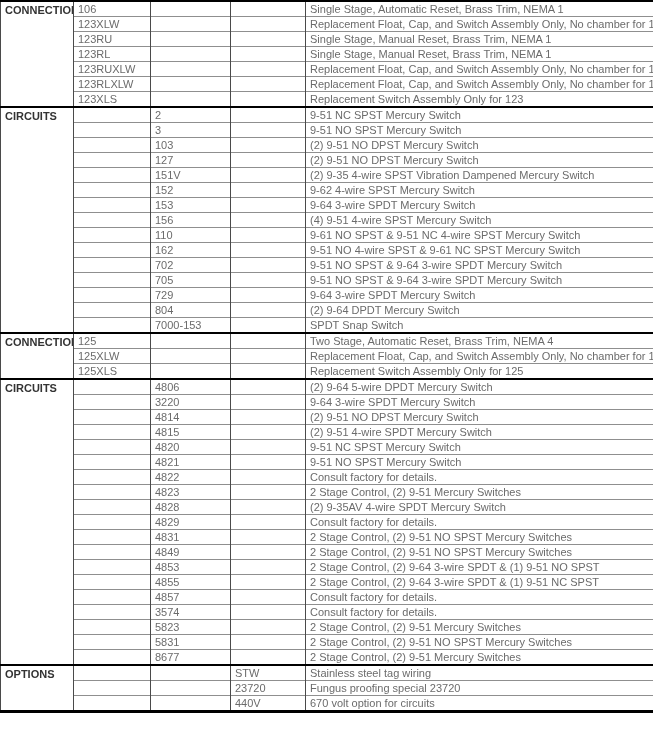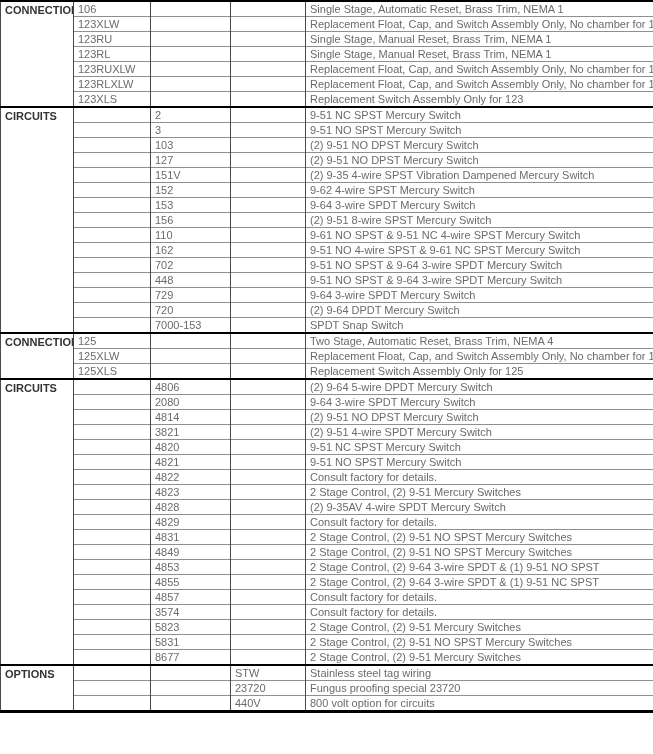--- a/index.html
+++ b/index.html
@@ -140,21 +140,21 @@
       <tr>
         <td></td>
         <td>153</td>
         <td></td>
         <td>9-64 3-wire SPDT Mercury Switch</td>
       </tr>
       <tr>
         <td></td>
         <td>156</td>
         <td></td>
-        <td>(2) 9-51 8-wire SPST Mercury Switch</td>
+        <td>(4) 9-51 4-wire SPST Mercury Switch</td>
       </tr>
       <tr>
         <td></td>
         <td>110</td>
         <td></td>
         <td>9-61 NO SPST &amp; 9-51 NC 4-wire SPST Mercury Switch</td>
       </tr>
       <tr>
         <td></td>
         <td>162</td>
@@ -162,33 +162,33 @@
         <td>9-51 NO 4-wire SPST &amp; 9-61 NC SPST Mercury Switch</td>
       </tr>
       <tr>
         <td></td>
         <td>702</td>
         <td></td>
         <td>9-51 NO SPST &amp; 9-64 3-wire SPDT Mercury Switch</td>
       </tr>
       <tr>
         <td></td>
-        <td>448</td>
+        <td>705</td>
         <td></td>
         <td>9-51 NO SPST &amp; 9-64 3-wire SPDT Mercury Switch</td>
       </tr>
       <tr>
         <td></td>
         <td>729</td>
         <td></td>
         <td>9-64 3-wire SPDT Mercury Switch</td>
       </tr>
       <tr>
         <td></td>
-        <td>720</td>
+        <td>804</td>
         <td></td>
         <td>(2) 9-64 DPDT Mercury Switch</td>
       </tr>
       <tr>
         <td></td>
         <td>7000-153</td>
         <td></td>
         <td>SPDT Snap Switch</td>
       </tr>
     </tbody>
@@ -216,33 +216,33 @@
     <tbody class="section">
       <tr>
         <td class="cat" rowspan="19">CIRCUITS</td>
         <td></td>
         <td>4806</td>
         <td></td>
         <td>(2) 9-64 5-wire DPDT Mercury Switch</td>
       </tr>
       <tr>
         <td></td>
-        <td>2080</td>
+        <td>3220</td>
         <td></td>
         <td>9-64 3-wire SPDT Mercury Switch</td>
       </tr>
       <tr>
         <td></td>
         <td>4814</td>
         <td></td>
         <td>(2) 9-51 NO DPST Mercury Switch</td>
       </tr>
       <tr>
         <td></td>
-        <td>3821</td>
+        <td>4815</td>
         <td></td>
         <td>(2) 9-51 4-wire SPDT Mercury Switch</td>
       </tr>
       <tr>
         <td></td>
         <td>4820</td>
         <td></td>
         <td>9-51 NC SPST Mercury Switch</td>
       </tr>
       <tr>
@@ -341,16 +341,16 @@
       <tr>
         <td></td>
         <td></td>
         <td>23720</td>
         <td>Fungus proofing special 23720</td>
       </tr>
       <tr>
         <td></td>
         <td></td>
         <td>440V</td>
-        <td>800 volt option for circuits</td>
+        <td>670 volt option for circuits</td>
       </tr>
     </tbody>
   </table>
 
 </body></html>

